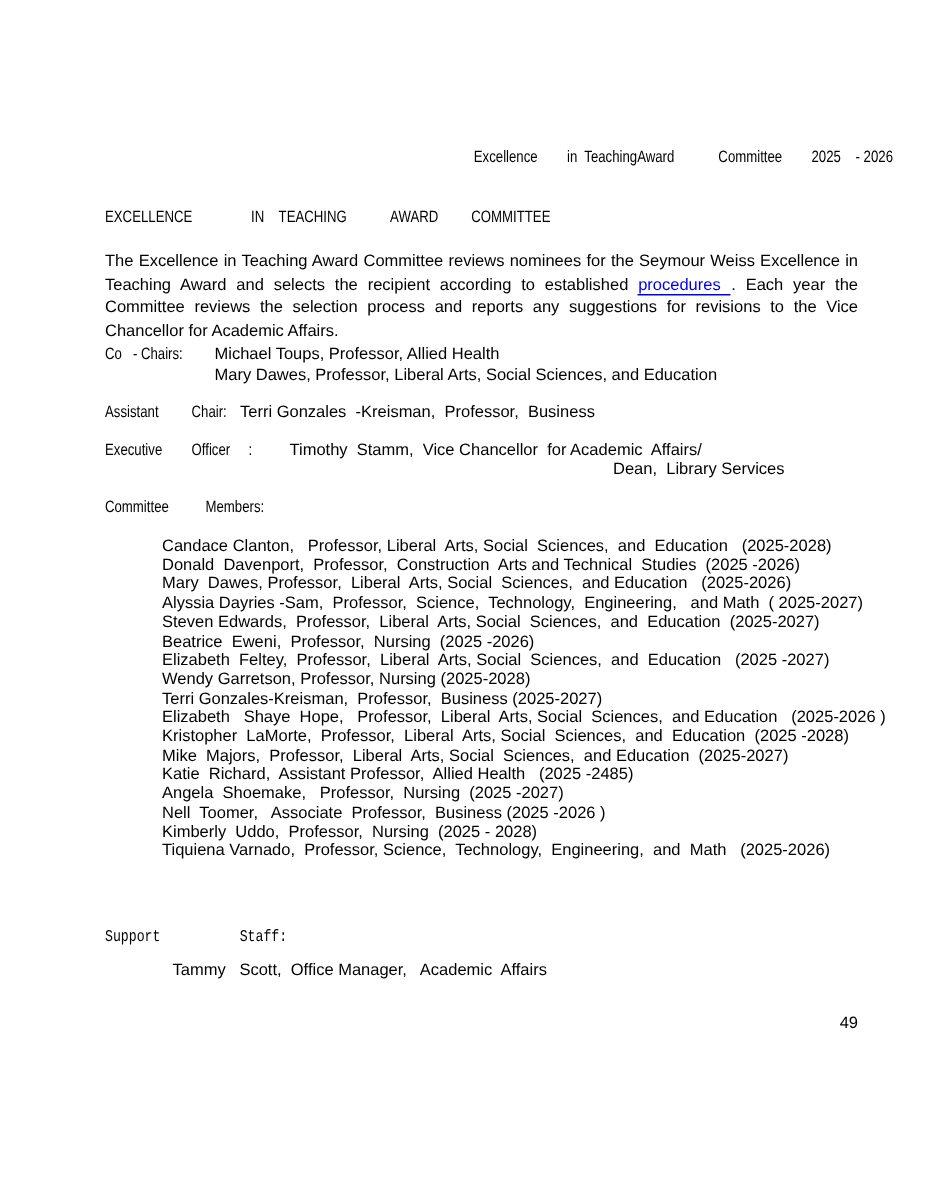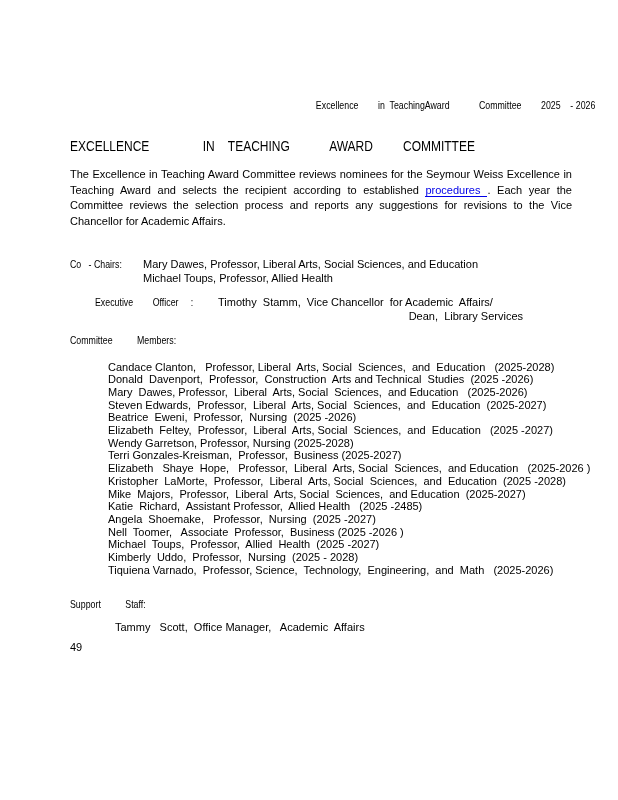--- a/index.html
+++ b/index.html
@@ -33,21 +33,21 @@
     transform-origin: 100% 50%;
   }
   .header-line {
     width: 525px;
     text-align: right;
     line-height: 13px;
     height: 13px;
   }
   .doc-title {
     margin: 27px 0 0 0;
-    font-size: 15px;
+    font-size: 11px;
     font-weight: normal;
     line-height: 13px;
     height: 13px;
   }
   .intro {
     margin: 15px 0 0 0;
     width: 502px;
     text-align: justify;
     line-height: 15.5px;
   }
@@ -58,94 +58,98 @@
     cursor: pointer;
   }
   .kv-row { position: relative; }
   .kv-label {
     position: absolute;
     left: 0;
     top: 0;
     line-height: 13.5px;
   }
   .kv-value { line-height: 13.5px; white-space: pre; }
-  .row-cochairs   { margin-top: 29px; }
+  .row-cochairs   { margin-top: 1px; }
   .row-cochairs .kv-value { margin-left: 73px; }
   .row-assistant  { margin-top: 12px; }
   .row-assistant .kv-value { margin-left: 90px; }
-  .row-executive  { margin-top: 11px; margin-left: 25px; }
+  .row-executive  { margin-top: 11px; }
   .row-executive .kv-value.l1 { margin-left: 123px; }
   .row-executive .kv-value.l2 { margin-left: 175px; text-align: right; }
   .row-members-label { margin-top: 11px; line-height: 13.5px; }
   .members-list { margin: 13px 0 0 38px; }
   .members-list .member-line {
     line-height: 12.7px;
     white-space: pre;
   }
-  .row-support { margin-top: 22px; line-height: 13.5px; }
+  .row-support { margin-top: 45px; line-height: 13.5px; font-family: Liberation Mono, monospace; }
   .support-value {
     margin: 9px 0 0 45px;
     line-height: 13.5px;
     white-space: pre;
   }
   .page-number {
-    margin-top: 7px;
+    margin-top: 21px;
     width: 502px;
-    text-align: left;
+    text-align: right;
     line-height: 13px;
   }
 </style>
 </head>
 <body style="color: rgb(0, 0, 0);">
 
 <div class="page">
 
   <div class="header-line">
     <span class="cond-right">Excellence        in  TeachingAward            Committee        2025    - 2026</span>
   </div>
 
   <h1 class="doc-title">
     <span class="cond">EXCELLENCE                IN    TEACHING            AWARD         COMMITTEE</span>
   </h1>
 
   <p class="intro"><span>The Excellence in Teaching Award Committee reviews  nominees  for the Seymour  Weiss Excellence  in Teaching Award and selects the recipient  according to established </span><a style="color: rgb(0, 0, 232); border-bottom-color: rgb(0, 0, 232);">procedures</a><span>.   Each  year the Committee reviews the selection  process and reports  any suggestions  for revisions to the Vice Chancellor  for Academic Affairs.</span></p>
 
   <div class="kv-row row-cochairs">
     <span class="kv-label cond">Co   - Chairs:</span>
+    <div class="kv-value">Michael Toups, Professor, Allied Health</div>
     <div class="kv-value">Mary Dawes, Professor, Liberal Arts, Social Sciences, and Education</div>
-    <div class="kv-value">Michael Toups, Professor, Allied Health</div>
   </div>
 
+  <div class="kv-row row-assistant">
+    <span class="kv-label cond">Assistant         Chair:</span>
+    <div class="kv-value">Terri Gonzales  -Kreisman,  Professor,  Business</div>
+  </div>
 
   <div class="kv-row row-executive">
     <span class="kv-label cond">Executive        Officer     :</span>
     <div class="kv-value l1">Timothy  Stamm,  Vice Chancellor  for Academic  Affairs/</div>
     <div class="kv-value l2">Dean,  Library Services</div>
   </div>
 
   <div class="row-members-label">
     <span class="cond">Committee          Members:</span>
   </div>
 
   <div class="members-list">
       <div class="member-line">Candace Clanton,   Professor, Liberal  Arts, Social  Sciences,  and  Education   (2025-2028)</div>
       <div class="member-line">Donald  Davenport,  Professor,  Construction  Arts and Technical  Studies  (2025 -2026)</div>
       <div class="member-line">Mary  Dawes, Professor,  Liberal  Arts, Social  Sciences,  and Education   (2025-2026)</div>
+      <div class="member-line">Alyssia Dayries -Sam,  Professor,  Science,  Technology,  Engineering,   and Math  ( 2025-2027)</div>
       <div class="member-line">Steven Edwards,  Professor,  Liberal  Arts, Social  Sciences,  and  Education  (2025-2027)</div>
       <div class="member-line">Beatrice  Eweni,  Professor,  Nursing  (2025 -2026)</div>
       <div class="member-line">Elizabeth  Feltey,  Professor,  Liberal  Arts, Social  Sciences,  and  Education   (2025 -2027)</div>
       <div class="member-line">Wendy Garretson, Professor, Nursing (2025-2028)</div>
       <div class="member-line">Terri Gonzales-Kreisman,  Professor,  Business (2025-2027)</div>
       <div class="member-line">Elizabeth   Shaye  Hope,   Professor,  Liberal  Arts, Social  Sciences,  and Education   (2025-2026 )</div>
       <div class="member-line">Kristopher  LaMorte,  Professor,  Liberal  Arts, Social  Sciences,  and  Education  (2025 -2028)</div>
       <div class="member-line">Mike  Majors,  Professor,  Liberal  Arts, Social  Sciences,  and Education  (2025-2027)</div>
       <div class="member-line">Katie  Richard,  Assistant Professor,  Allied Health   (2025 -2485)</div>
       <div class="member-line">Angela  Shoemake,   Professor,  Nursing  (2025 -2027)</div>
       <div class="member-line">Nell  Toomer,   Associate  Professor,  Business (2025 -2026 )</div>
-      <div class="member-line">Michael  Toups,  Professor,  Allied  Health  (2025 -2027)</div>
       <div class="member-line">Kimberly  Uddo,  Professor,  Nursing  (2025 - 2028)</div>
       <div class="member-line">Tiquiena Varnado,  Professor, Science,  Technology,  Engineering,  and  Math   (2025-2026)</div>
     </div>
 
   <div class="row-support">
     <span class="cond">Support          Staff:</span>
   </div>
 
   <div class="support-value">Tammy   Scott,  Office Manager,   Academic  Affairs</div>
 

